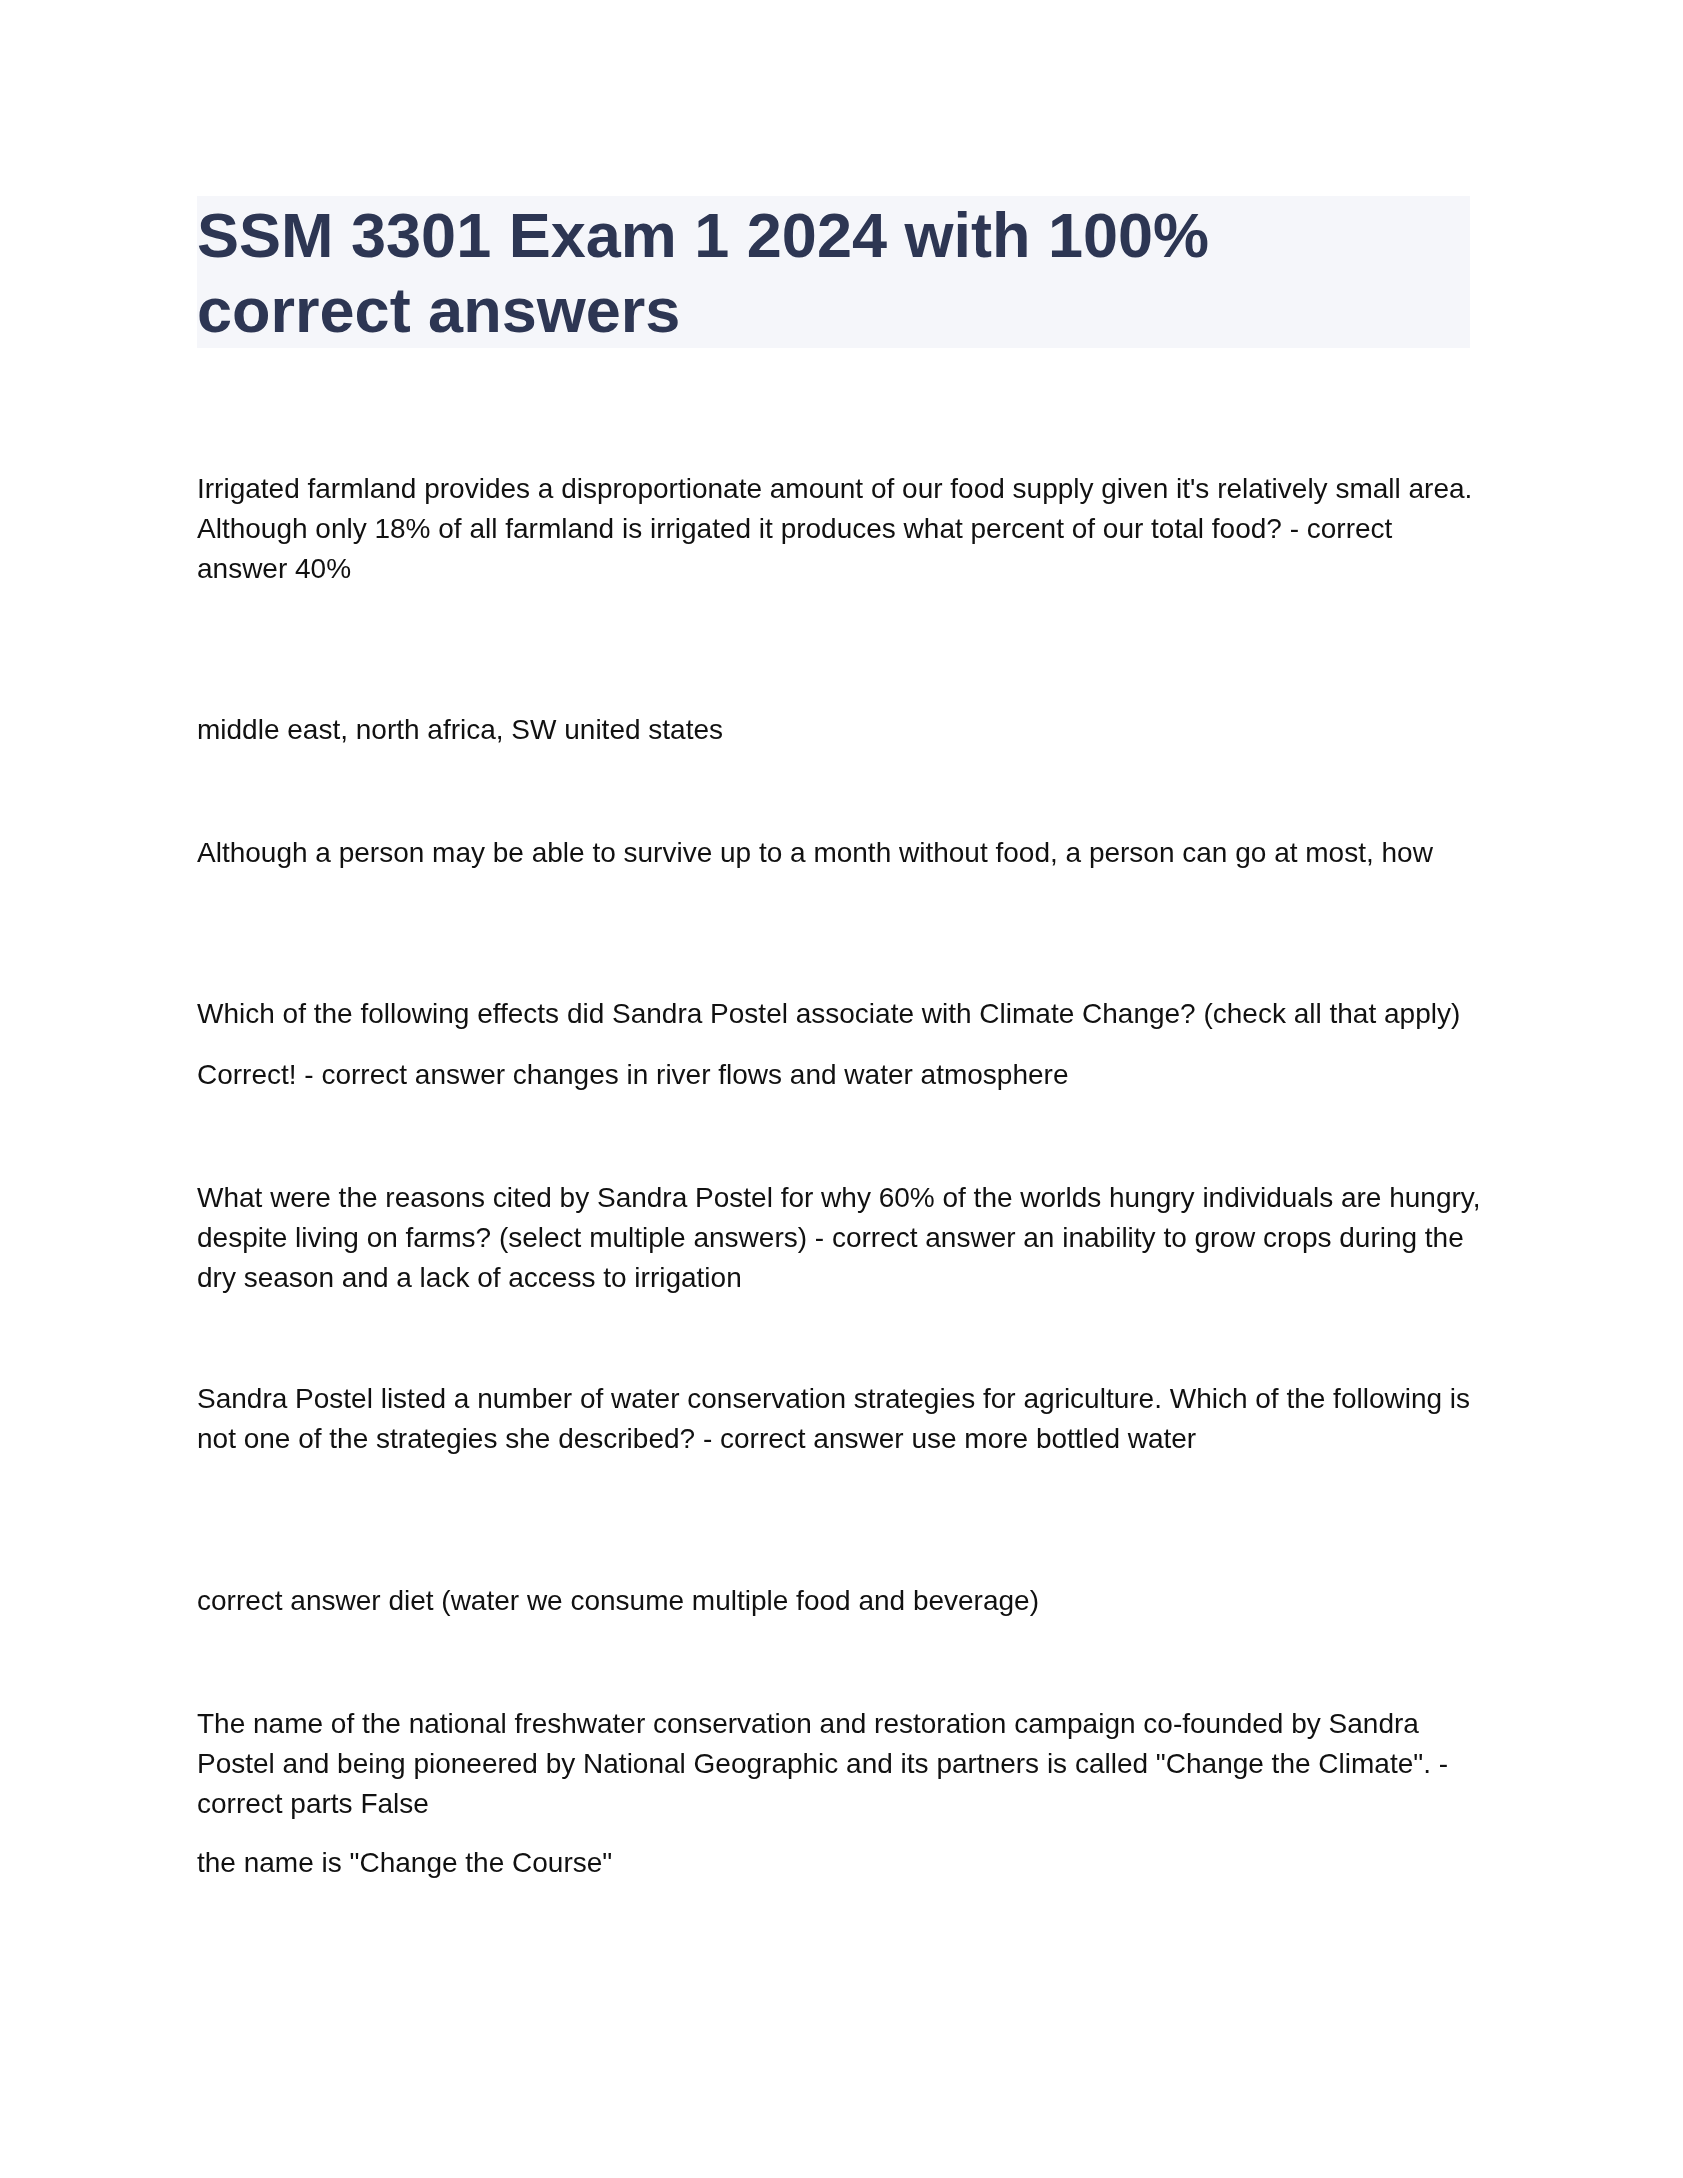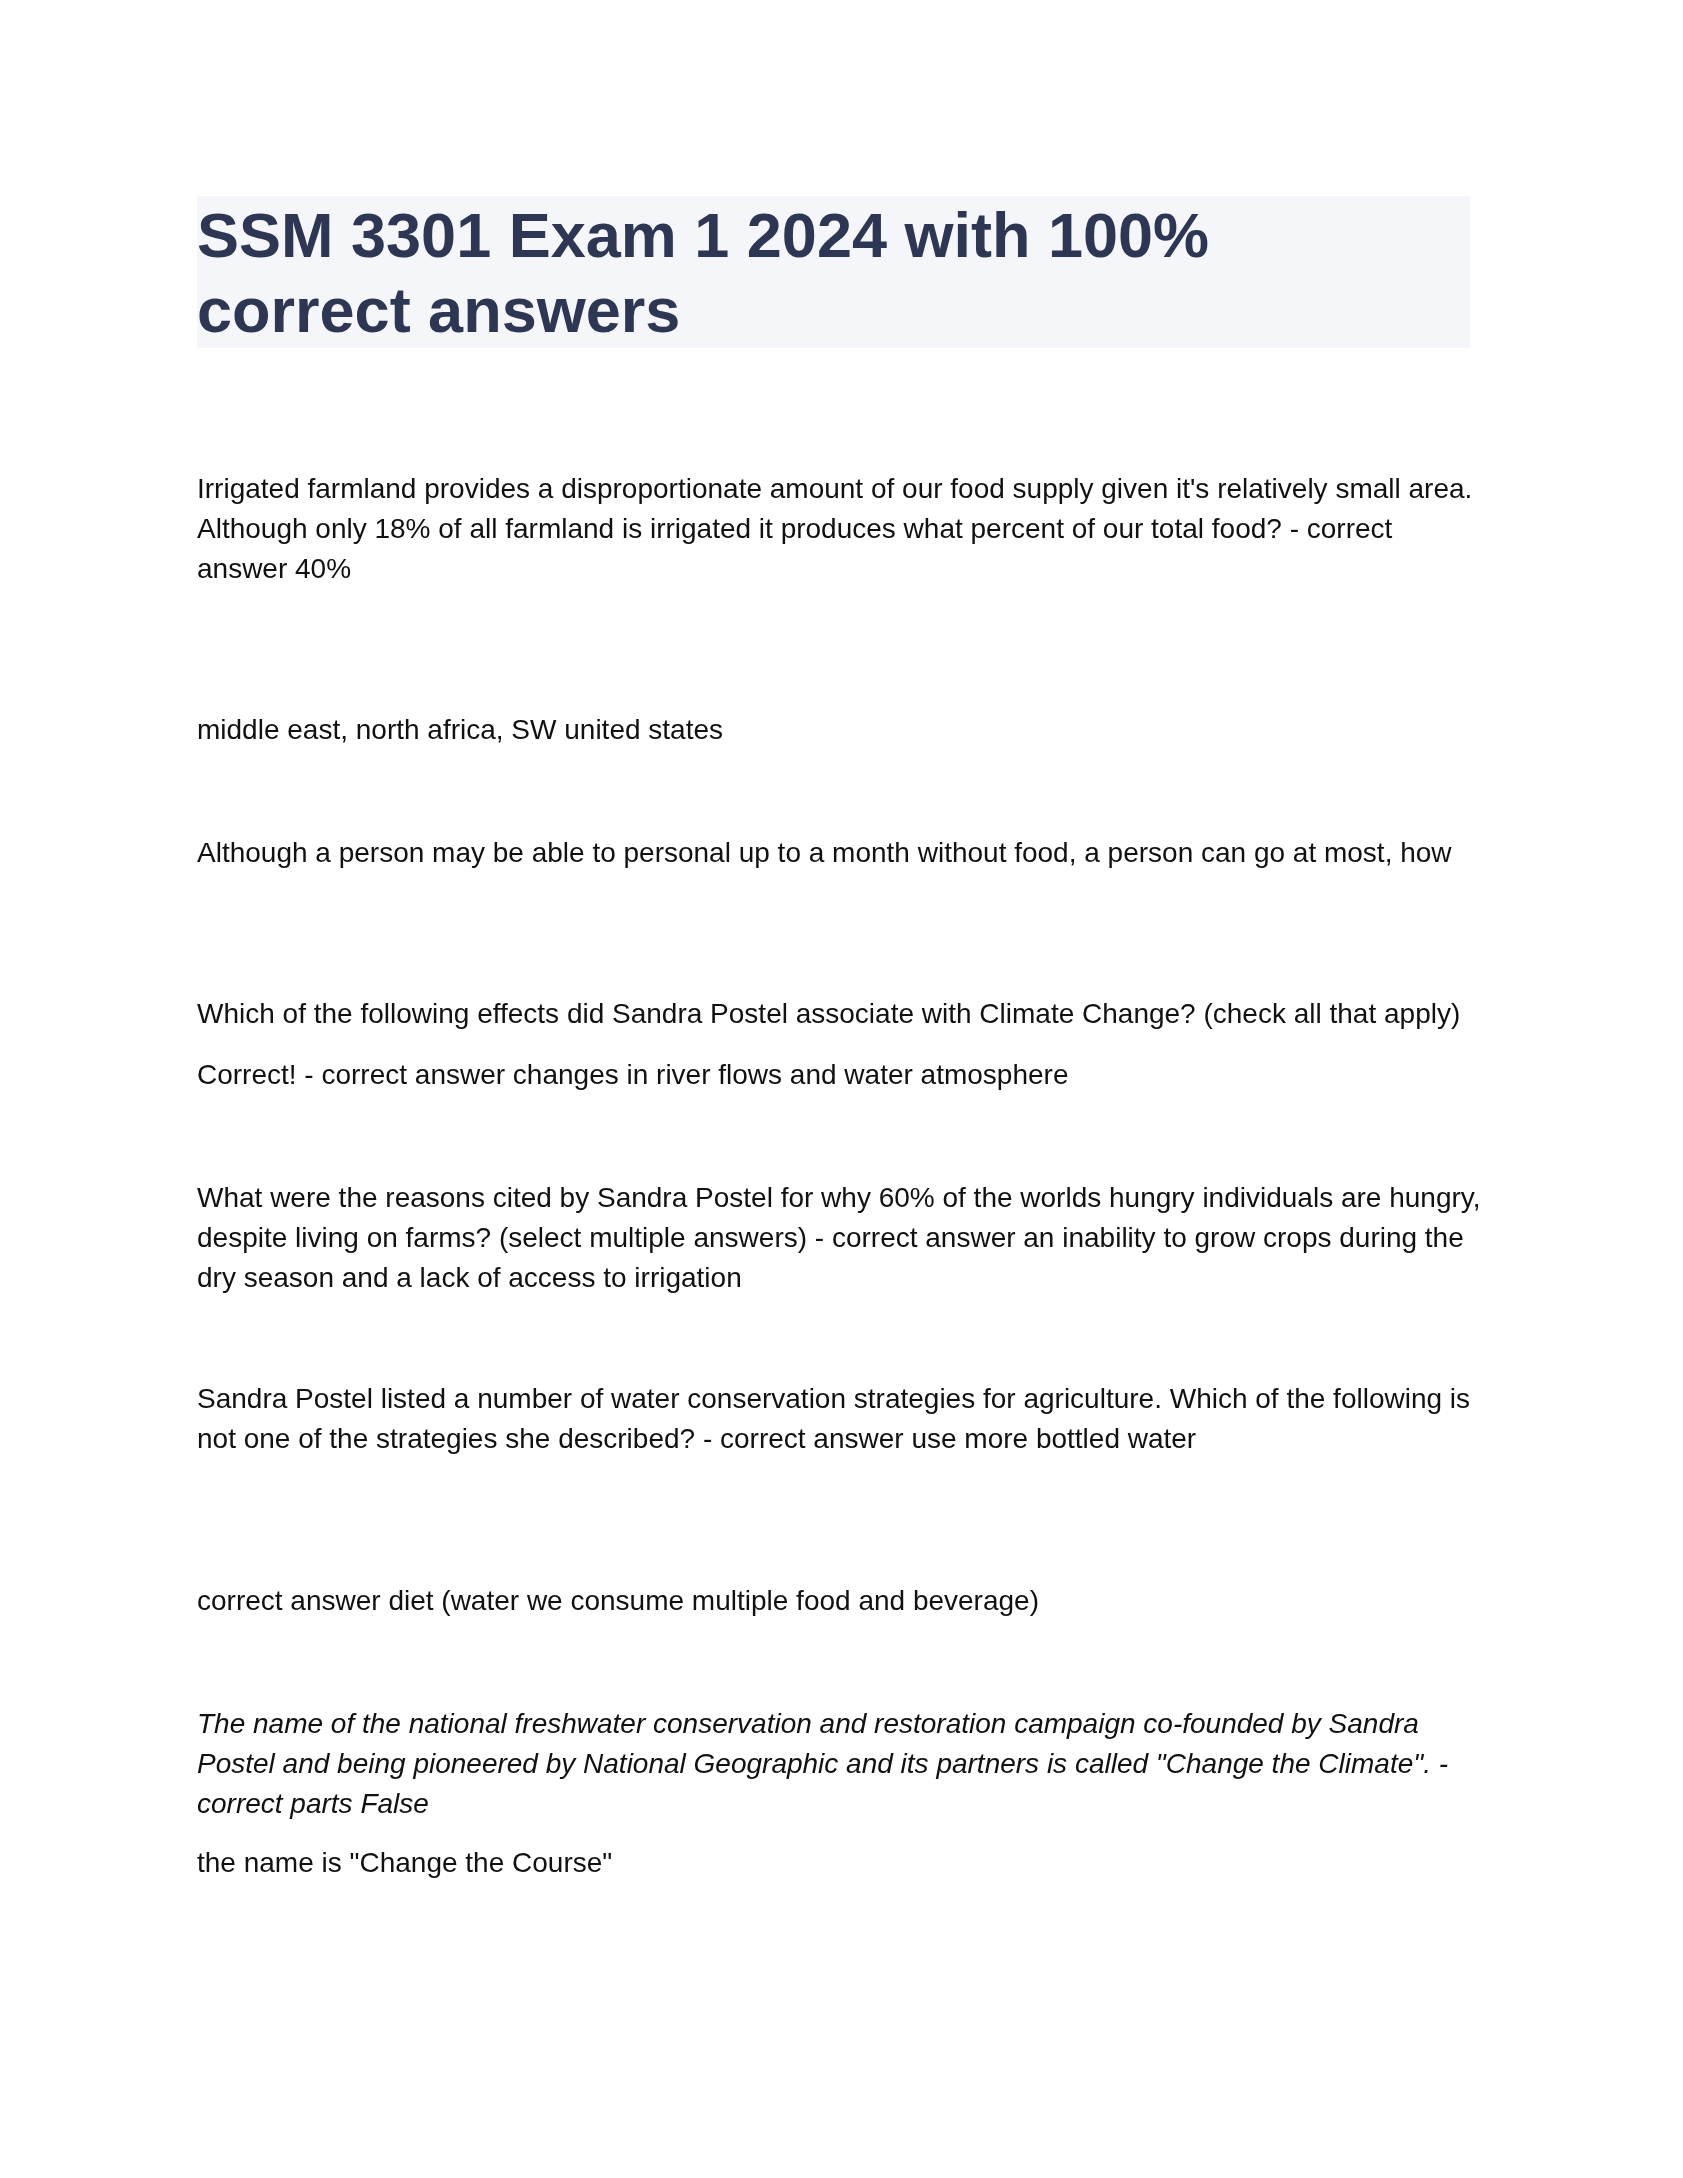--- a/index.html
+++ b/index.html
@@ -36,21 +36,21 @@
     <span>Although only 18% of all farmland is irrigated it produces what percent of our total food? -  correct</span><br>
     <span>answer  40%</span>
   </p>
 
   <p class="body-text" style="top:670px;">
     <br>
     <span>middle east, north africa, SW united states</span>
   </p>
 
   <p class="body-text" style="top:833px;">
-    <span>Although a person may be able to personal up to a month without food, a person can go at most, how</span><br>
+    <span>Although a person may be able to survive up to a month without food, a person can go at most, how</span><br>
   </p>
 
   <p class="body-text" style="top:994px;">
     <span>Which of the following effects did Sandra Postel associate with Climate Change? (check all that apply)</span>
   </p>
   <p class="body-text" style="top:1055px;">
     <span>Correct! -  correct answer  changes in river flows and water atmosphere</span>
   </p>
 
   <p class="body-text" style="top:1178px;">
@@ -62,21 +62,21 @@
   <p class="body-text" style="top:1379px;">
     <span>Sandra Postel listed a number of water conservation strategies for agriculture. Which of the following is</span><br>
     <span>not one of the strategies she described? -  correct answer  use more bottled water</span>
   </p>
 
   <p class="body-text" style="top:1541px;">
     <br>
     <span>correct answer  diet (water we consume multiple food and beverage)</span>
   </p>
 
-  <p class="body-text" style="top:1704px;font-style:italic;">
+  <p class="body-text" style="top:1704px;">
     <span>The name of the national freshwater conservation and restoration campaign co-founded by Sandra</span><br>
     <span>Postel and being pioneered by National Geographic and its partners is called "Change the Climate". -</span><br>
     <span>correct parts  False</span>
   </p>
   <p class="body-text" style="top:1843px;">
     <span>the name is "Change the Course"</span>
   </p>
 
 </div>
 

